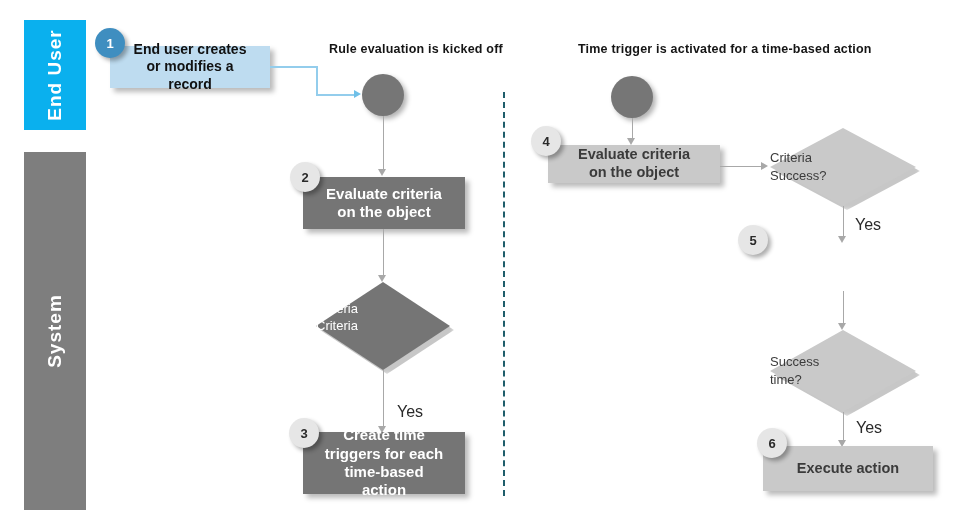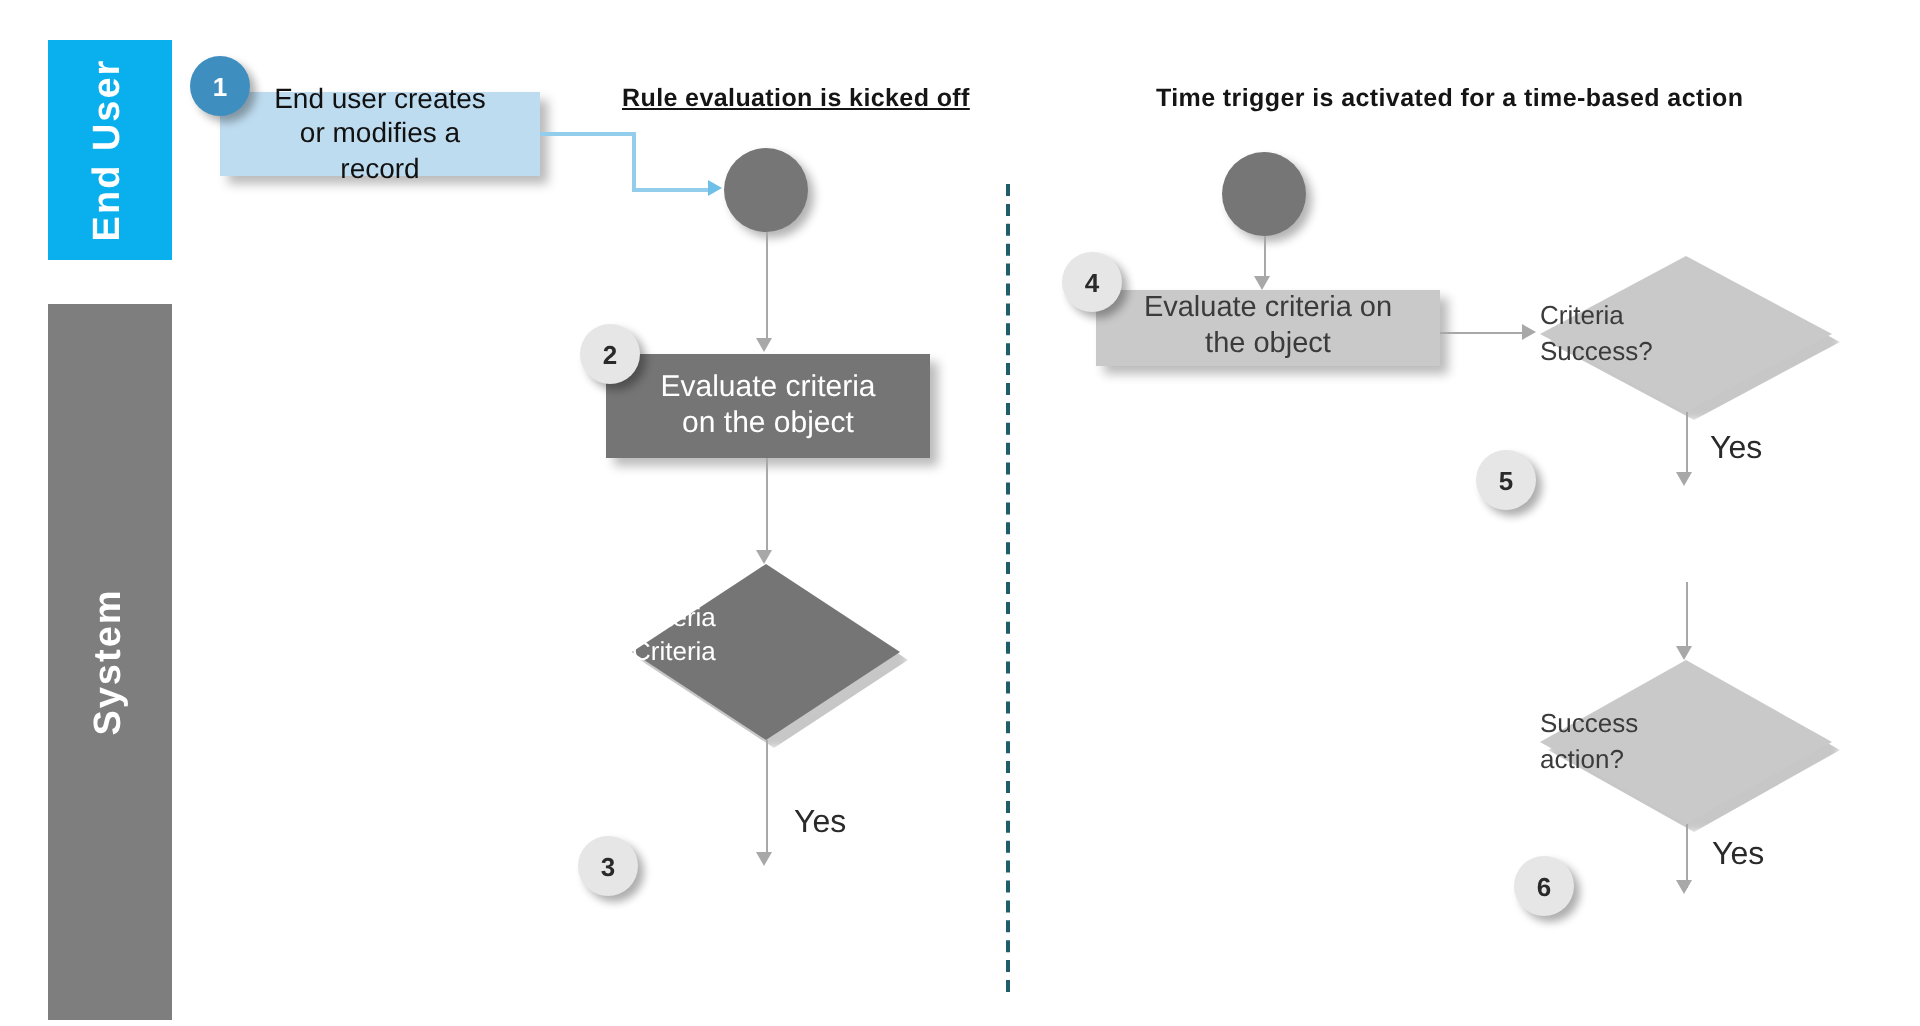--- a/index.html
+++ b/index.html
@@ -45,21 +45,21 @@
 
   
   .section-title {
     position: absolute;
     font-size: 12.5px;
     font-weight: bold;
     color: #151515;
     white-space: nowrap;
     letter-spacing: 0.2px;
   }
-  #title-left  { left: 311px; top: 42px; text-decoration: underline; }
+  #title-left  { left: 329px; top: 42px; }
   #title-right { left: 556px; top: 42px; margin-left: 22px; }
 
   
   #divider {
     position: absolute;
     left: 503px; top: 92px;
     width: 0; height: 404px;
     border-left: 2px dashed #1f5d6b;
   }
 
@@ -73,21 +73,21 @@
   #circle-left  { left: 362px; top: 74px; width: 42px; height: 42px; }
   #circle-right { left: 611px; top: 76px; width: 42px; height: 42px; }
 
   
   .box {
     position: absolute;
     display: flex;
     align-items: center;
     justify-content: center;
     text-align: center;
-    font-weight: normal;
+    font-weight: bold;
     line-height: 1.22;
     box-shadow: 4px 4px 5px rgba(0,0,0,0.27);
     box-sizing: border-box;
     padding: 2px 20px;
   }
   .box-blue { background: #bedcf0; color: #111111; font-size: 14px; }
   .box-dark { background: #757575; color: #ffffff; font-size: 15px; }
   .box-light { background: #c9c9c9; color: #3b3b3b; font-size: 14.5px; }
 
   #box-1 { left: 110px; top: 46px;  width: 160px; height: 42px; }
@@ -236,20 +236,21 @@
       <span>Criteria</span>
       <span>Criteria</span>
       <span>?</span>
     </div>
   </div>
 
   <div class="vline" style="left:383px; top:370px; height:58px;"></div>
   <div class="arrow-down" style="left:378px; top:426px;"></div>
   <div class="edge-label" style="left:397px; top:403px;">Yes</div>
 
+  <div class="box box-dark" id="box-3">Create time triggers for each time-based action</div>
   <div class="badge badge-grey" id="badge-3">3</div>
 
   <div class="start-circle" id="circle-right"></div>
 
   <div class="vline" style="left:632px; top:118px; height:22px;"></div>
   <div class="arrow-down" style="left:627px; top:138px;"></div>
 
   <div class="box box-light" id="box-4">Evaluate criteria on the object</div>
   <div class="badge badge-grey" id="badge-4">4</div>
 
@@ -272,23 +273,24 @@
   <div class="badge badge-grey" id="badge-5">5</div>
 
   <div class="vline" style="left:843px; top:291px; height:34px;"></div>
   <div class="arrow-down" style="left:838px; top:323px;"></div>
 
   <div class="diamond-wrap" id="dia-3">
     <div class="diamond-shadow"></div>
     <div class="diamond-shape light"></div>
     <div class="diamond-text on-light">
       <span>Success</span>
-      <span>action?</span>
+      <span>time?</span>
     </div>
   </div>
 
   <div class="vline" style="left:843px; top:412px; height:32px;"></div>
   <div class="arrow-down" style="left:838px; top:440px;"></div>
   <div class="edge-label" style="left:856px; top:419px;">Yes</div>
 
+  <div class="box box-light" id="box-6">Execute action</div>
   <div class="badge badge-grey" id="badge-6">6</div>
 
 </div>
 
 </body></html>

